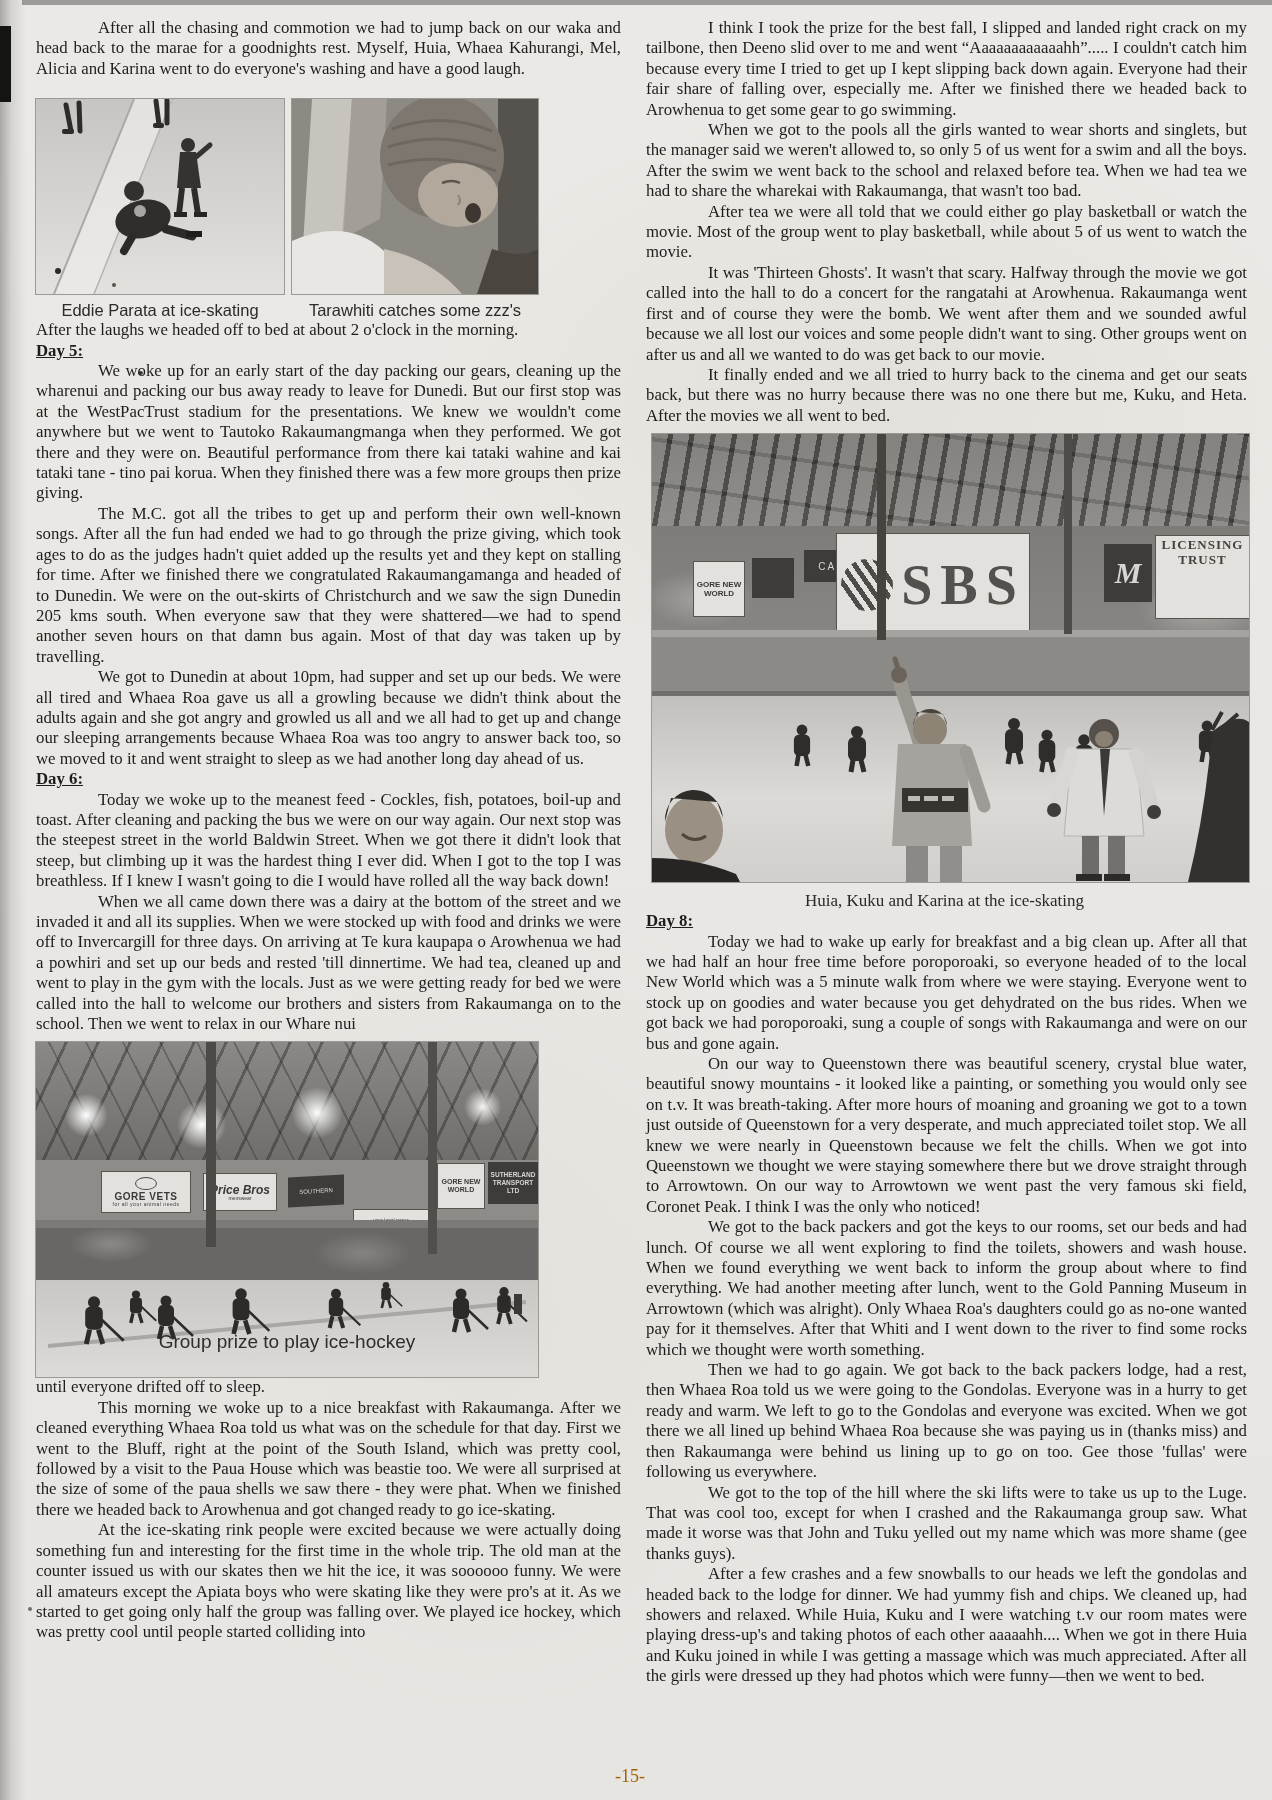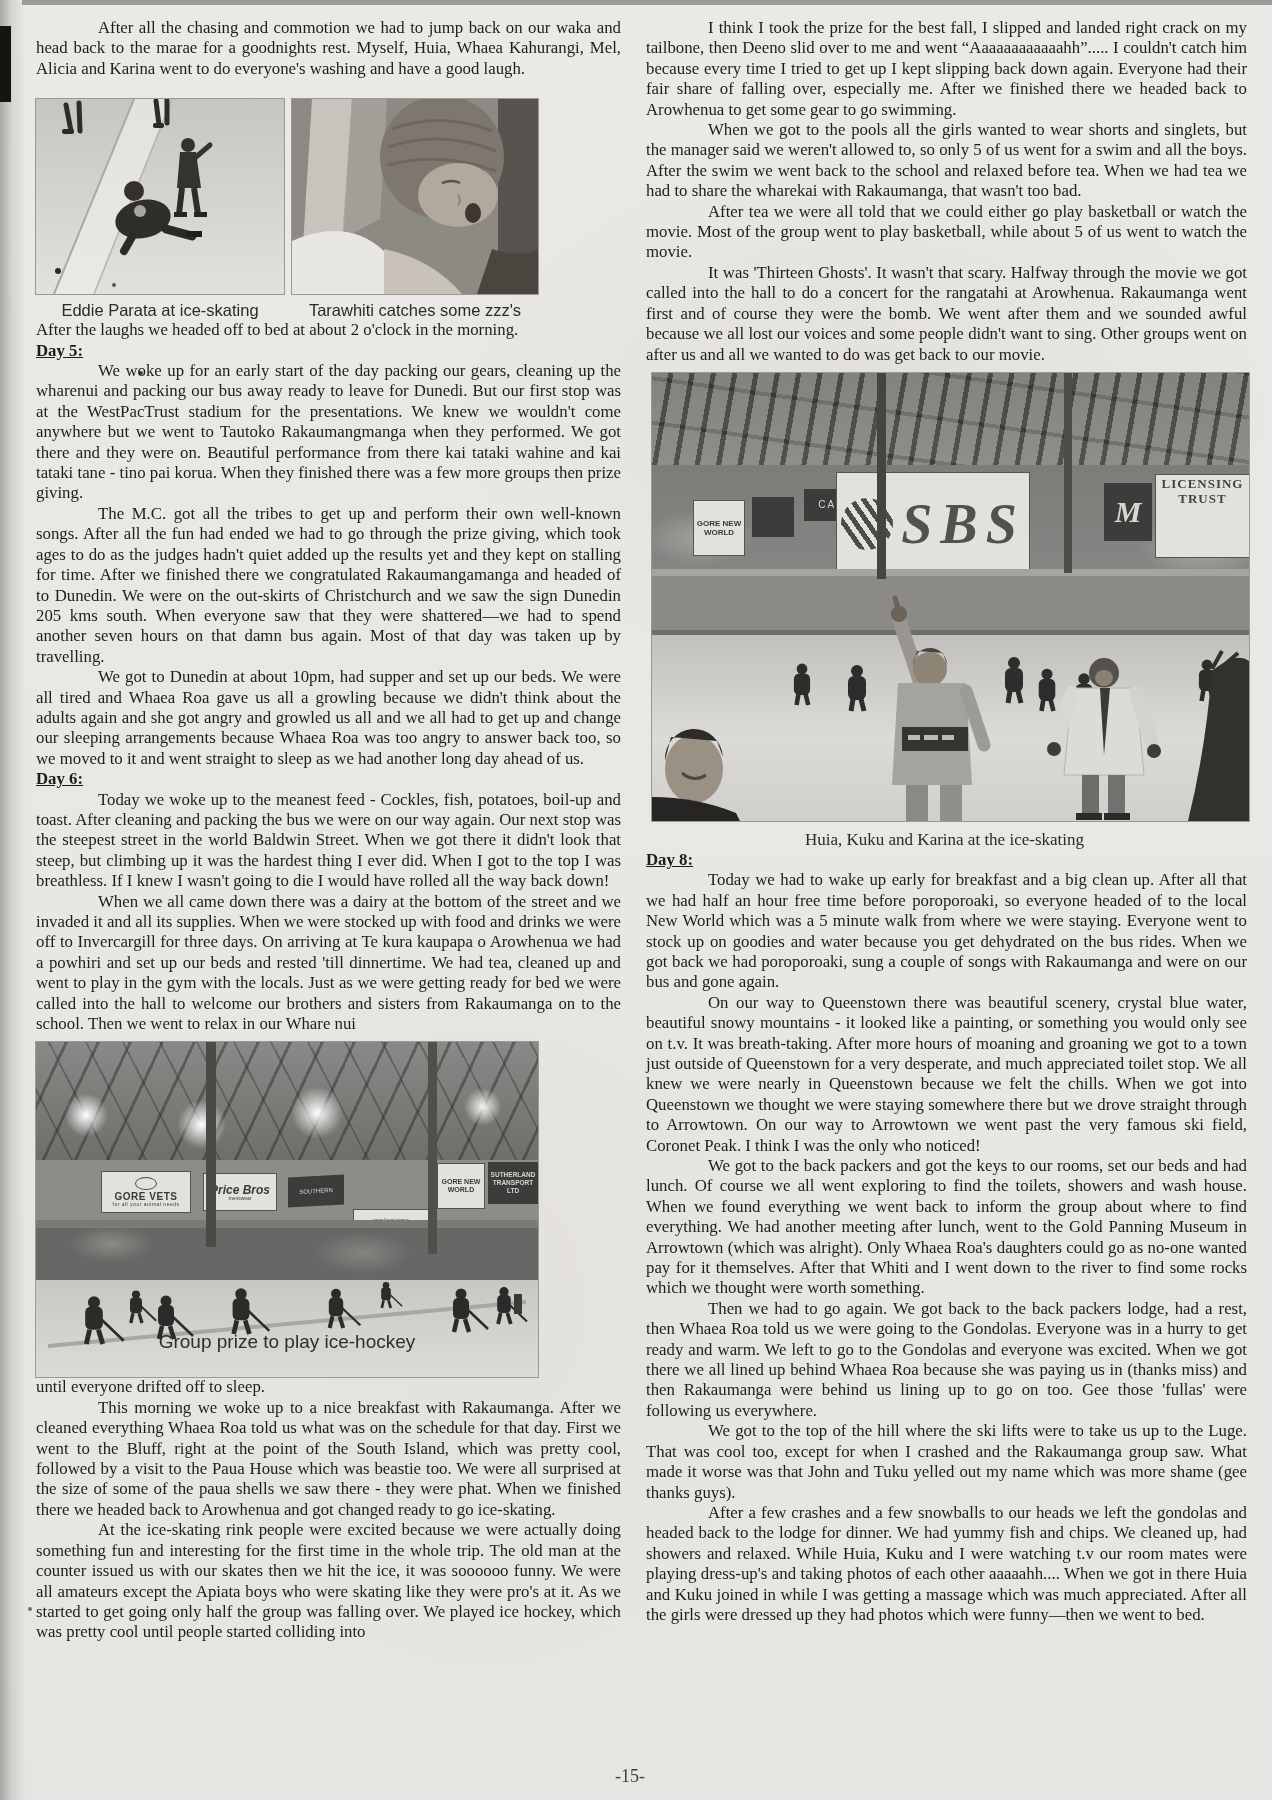--- a/index.html
+++ b/index.html
@@ -90,33 +90,33 @@
       radial-gradient(ellipse 80px 40px at 8% 70%, rgba(210,208,203,.4), transparent 70%),
       radial-gradient(ellipse 90px 44px at 92% 80%, rgba(214,212,207,.45), transparent 70%),
       linear-gradient(180deg,#7d7c79,#868583);}
   .rp-wall{position:absolute;left:0;top:196px;width:597px;height:66px;
     background:linear-gradient(180deg,#a5a4a1 0 7px,#8b8a87 7px 92%,#6f6e6b 92%);}
   .rp-ice{position:absolute;left:0;top:262px;width:597px;height:186px;
     background:linear-gradient(180deg,#c2c0bd,#dbdad7 55%,#d0cfcc);}
   .sg-gnw2{left:42px;top:36px;width:50px;height:54px;font-weight:bold;font-size:8px;line-height:9px;}
   .sg-darkA{left:100px;top:32px;width:42px;height:40px;}
   .sg-castles{left:152px;top:24px;width:88px;height:32px;font-size:10px;letter-spacing:2px;}
-  .sg-sbs{left:185px;top:8px;width:192px;height:102px;flex-direction:row;gap:8px;font-style:italic;}
+  .sg-sbs{left:185px;top:8px;width:192px;height:102px;flex-direction:row;gap:8px;}
   .sbs-logo{width:52px;height:52px;border-radius:50%;flex:0 0 auto;
     background:repeating-linear-gradient(55deg,#e3e1dd 0 5px,#4e4c49 5px 10px);}
   .sbs-word{font-family:"Liberation Serif",serif;font-weight:bold;font-size:56px;letter-spacing:8px;color:#53514d;}
   .sg-mlogo{left:452px;top:18px;width:48px;height:58px;font-family:"Liberation Serif",serif;
     font-style:italic;font-size:30px;font-weight:bold;}
   .sg-mataura{left:504px;top:10px;width:93px;height:82px;font-family:"Liberation Serif",serif;
     font-size:13px;line-height:15px;letter-spacing:1px;color:#45433f;font-weight:bold;gap:48px;}
   .sg-mataura .script{font-style:italic;font-weight:normal;font-size:7px;letter-spacing:0;margin-top:2px;}
   .rink-caption{margin-top:9px;width:597px;text-align:center;font-family:Liberation Serif, serif;
     font-size:17px;color:#2b2a29;}
 
-  .page-num{position:absolute;left:598px;top:1766px;width:64px;text-align:center;font-size:18px;color:#404040;}
+  .page-num{position:absolute;left:598px;top:1766px;width:64px;text-align:center;font-size:18px;color:#a16207;}
 </style>
 </head>
 <body>
 
 <div class="edge-left"></div>
 <div class="edge-top"></div>
 <div class="corner-mark"></div>
 <div class="speck1"></div>
 <div class="speck2"></div>
 
@@ -260,20 +260,21 @@
   <p class="body noindent mt4">until everyone drifted off to sleep.</p>
   <p class="body">This morning we woke up to a nice breakfast with Rakaumanga. After we cleaned everything Whaea Roa told us what was on the schedule for that day. First we went to the Bluff, right at the point of the South Island, which was pretty cool, followed by a visit to the Paua House which was beastie too. We were all surprised at the size of some of the paua shells we saw there - they were phat. When we finished there we headed back to Arowhenua and got changed ready to go ice-skating.</p>
   <p class="body">At the ice-skating rink people were excited because we were actually doing something fun and interesting for the first time in the whole trip. The old man at the counter issued us with our skates then we hit the ice, it was soooooo funny. We were all amateurs except the Apiata boys who were skating like they were pro's at it. As we started to get going only half the group was falling over. We played ice hockey, which was pretty cool until people started colliding into</p>
 </div>
 
 <div class="col col-right">
   <p class="body">I think I took the prize for the best fall, I slipped and landed right crack on my tailbone, then Deeno slid over to me and went “Aaaaaaaaaaaahh”..... I couldn't catch him because every time I tried to get up I kept slipping back down again. Everyone had their fair share of falling over, especially me. After we finished there we headed back to Arowhenua to get some gear to go swimming.</p>
   <p class="body">When we got to the pools all the girls wanted to wear shorts and singlets, but the manager said we weren't allowed to, so only 5 of us went for a swim and all the boys. After the swim we went back to the school and relaxed before tea. When we had tea we had to share the wharekai with Rakaumanga, that wasn't too bad.</p>
   <p class="body">After tea we were all told that we could either go play basketball or watch the movie. Most of the group went to play basketball, while about 5 of us went to watch the movie.</p>
   <p class="body">It was 'Thirteen Ghosts'. It wasn't that scary. Halfway through the movie we got called into the hall to do a concert for the rangatahi at Arowhenua. Rakaumanga went first and of course they were the bomb. We went after them and we sounded awful because we all lost our voices and some people didn't want to sing. Other groups went on after us and all we wanted to do was get back to our movie.</p>
+  <p class="body">It finally ended and we all tried to hurry back to the cinema and get our seats back, but there was no hurry because there was no one there but me, Kuku, and Heta. After the movies we all went to bed.</p>
 
   <div class="photo ph-rink">
     <div class="rp-top"></div>
     <div class="rp-banners">
       <div class="sign sign-light sg-gnw2">
         <span>GORE NEW WORLD</span>
       </div>
       <div class="sign sign-dark sg-darkA"></div>
       <div class="sign sign-dark sg-castles">
         <span>CASTLES</span>

